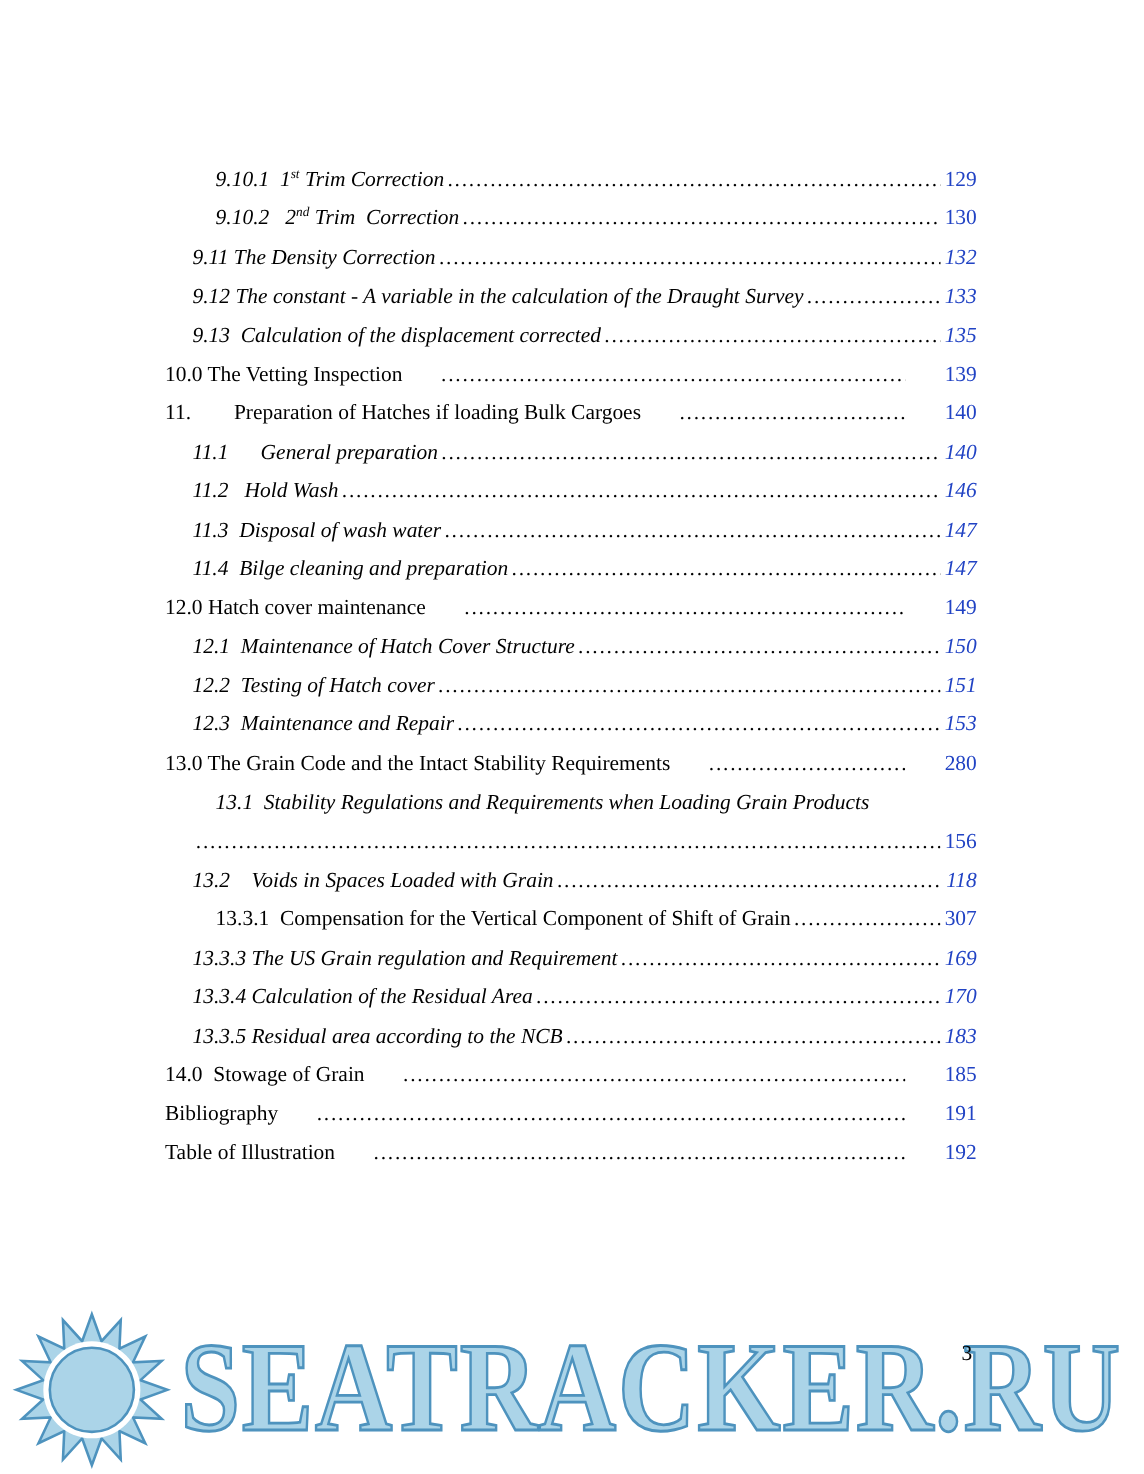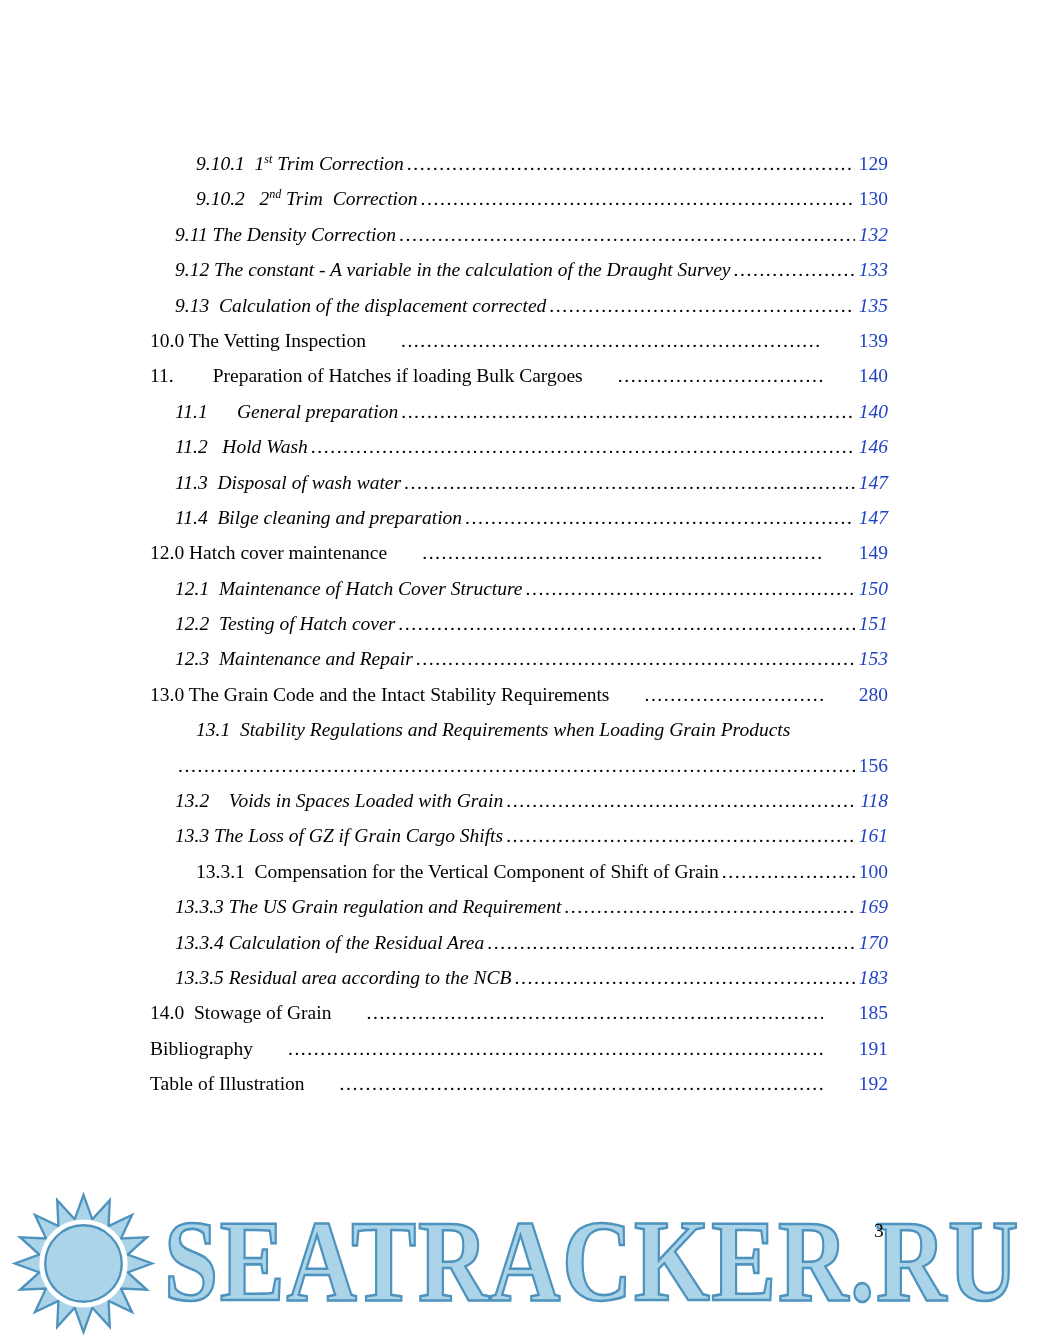--- a/index.html
+++ b/index.html
@@ -187,29 +187,24 @@
     </div>
     <div class="toc-row indent1">
       <span class="leader"></span>
       <span class="pg">156</span>
     </div>
     <div class="toc-row indent1">
       <span class="title it"><span>13.2    Voids in Spaces Loaded with Grain</span></span>
       <span class="leader"></span>
       <span class="pg it">118</span>
     </div>
-    <div class="toc-row indent1">
-      <span class="title it"><span>13.3 The Loss of GZ if Grain Cargo Shifts</span></span>
-      <span class="leader"></span>
-      <span class="pg it">161</span>
-    </div>
     <div class="toc-row indent2">
       <span class="title"><span>13.3.1  Compensation for the Vertical Component of Shift of Grain</span></span>
       <span class="leader"></span>
-      <span class="pg">100</span>
+      <span class="pg">307</span>
     </div>
     <div class="toc-row indent1">
       <span class="title it"><span>13.3.3 The US Grain regulation and Requirement</span></span>
       <span class="leader"></span>
       <span class="pg it">169</span>
     </div>
     <div class="toc-row indent1">
       <span class="title it"><span>13.3.4 Calculation of the Residual Area</span></span>
       <span class="leader"></span>
       <span class="pg it">170</span>

